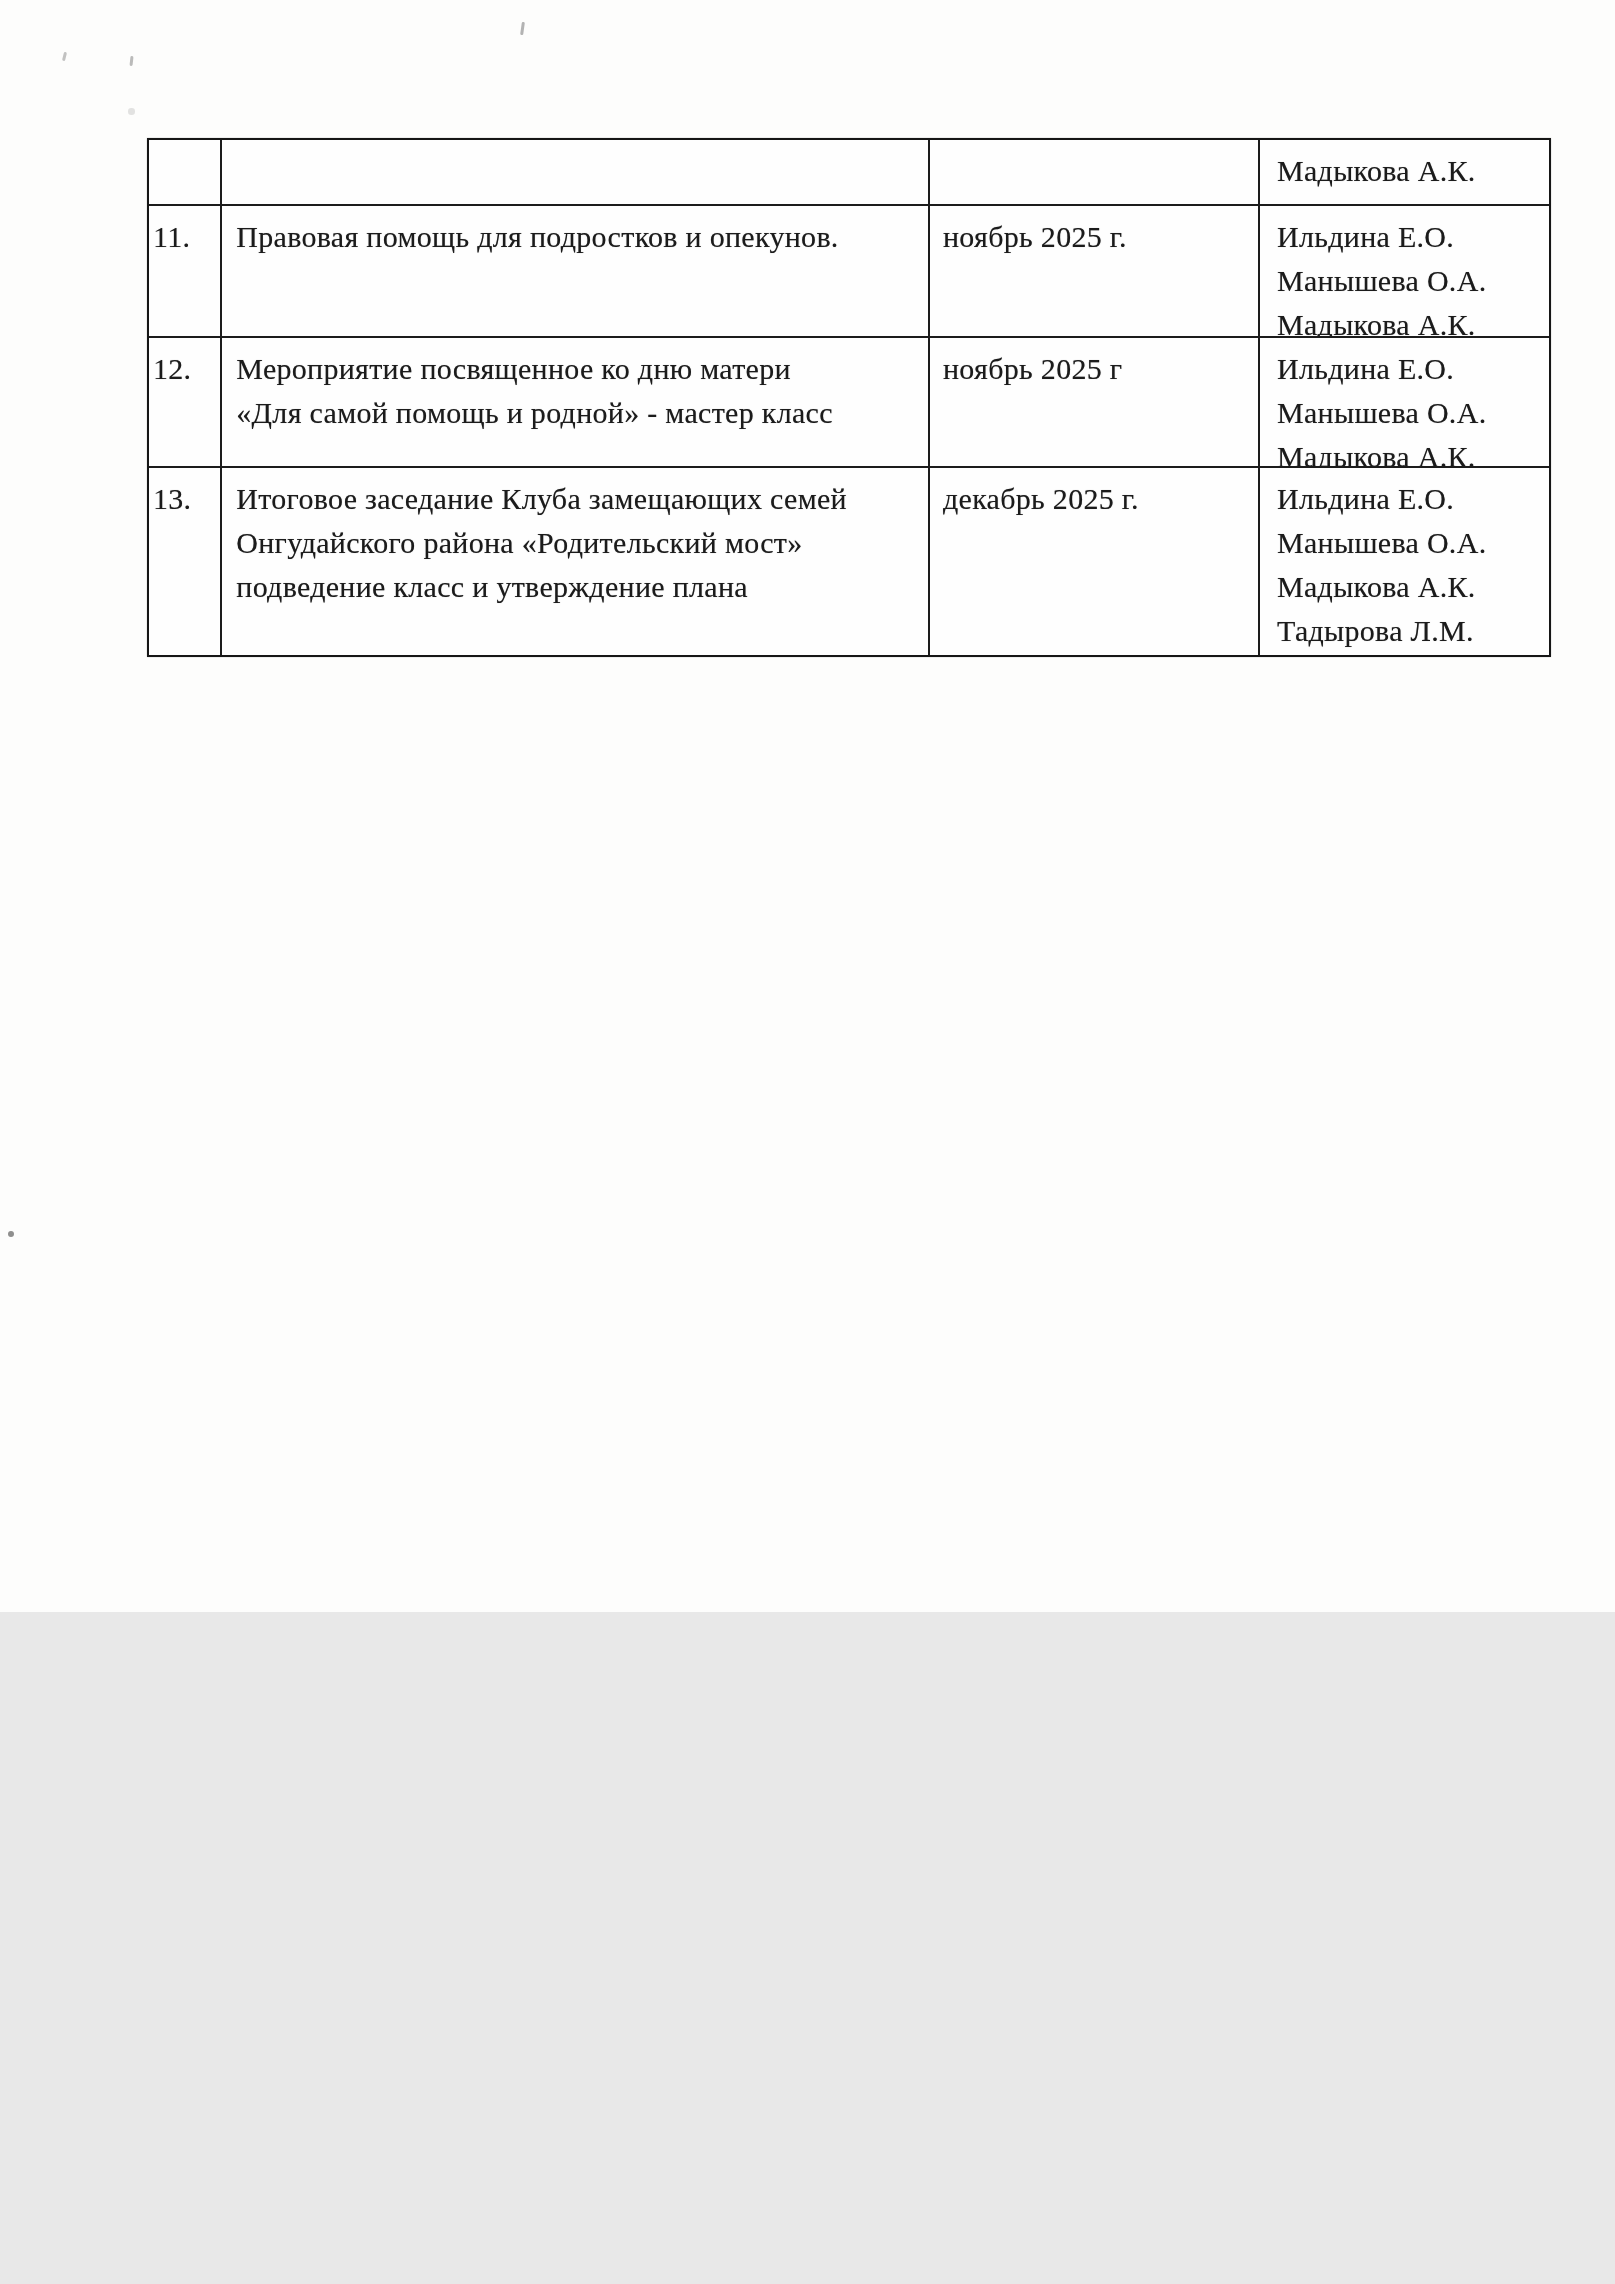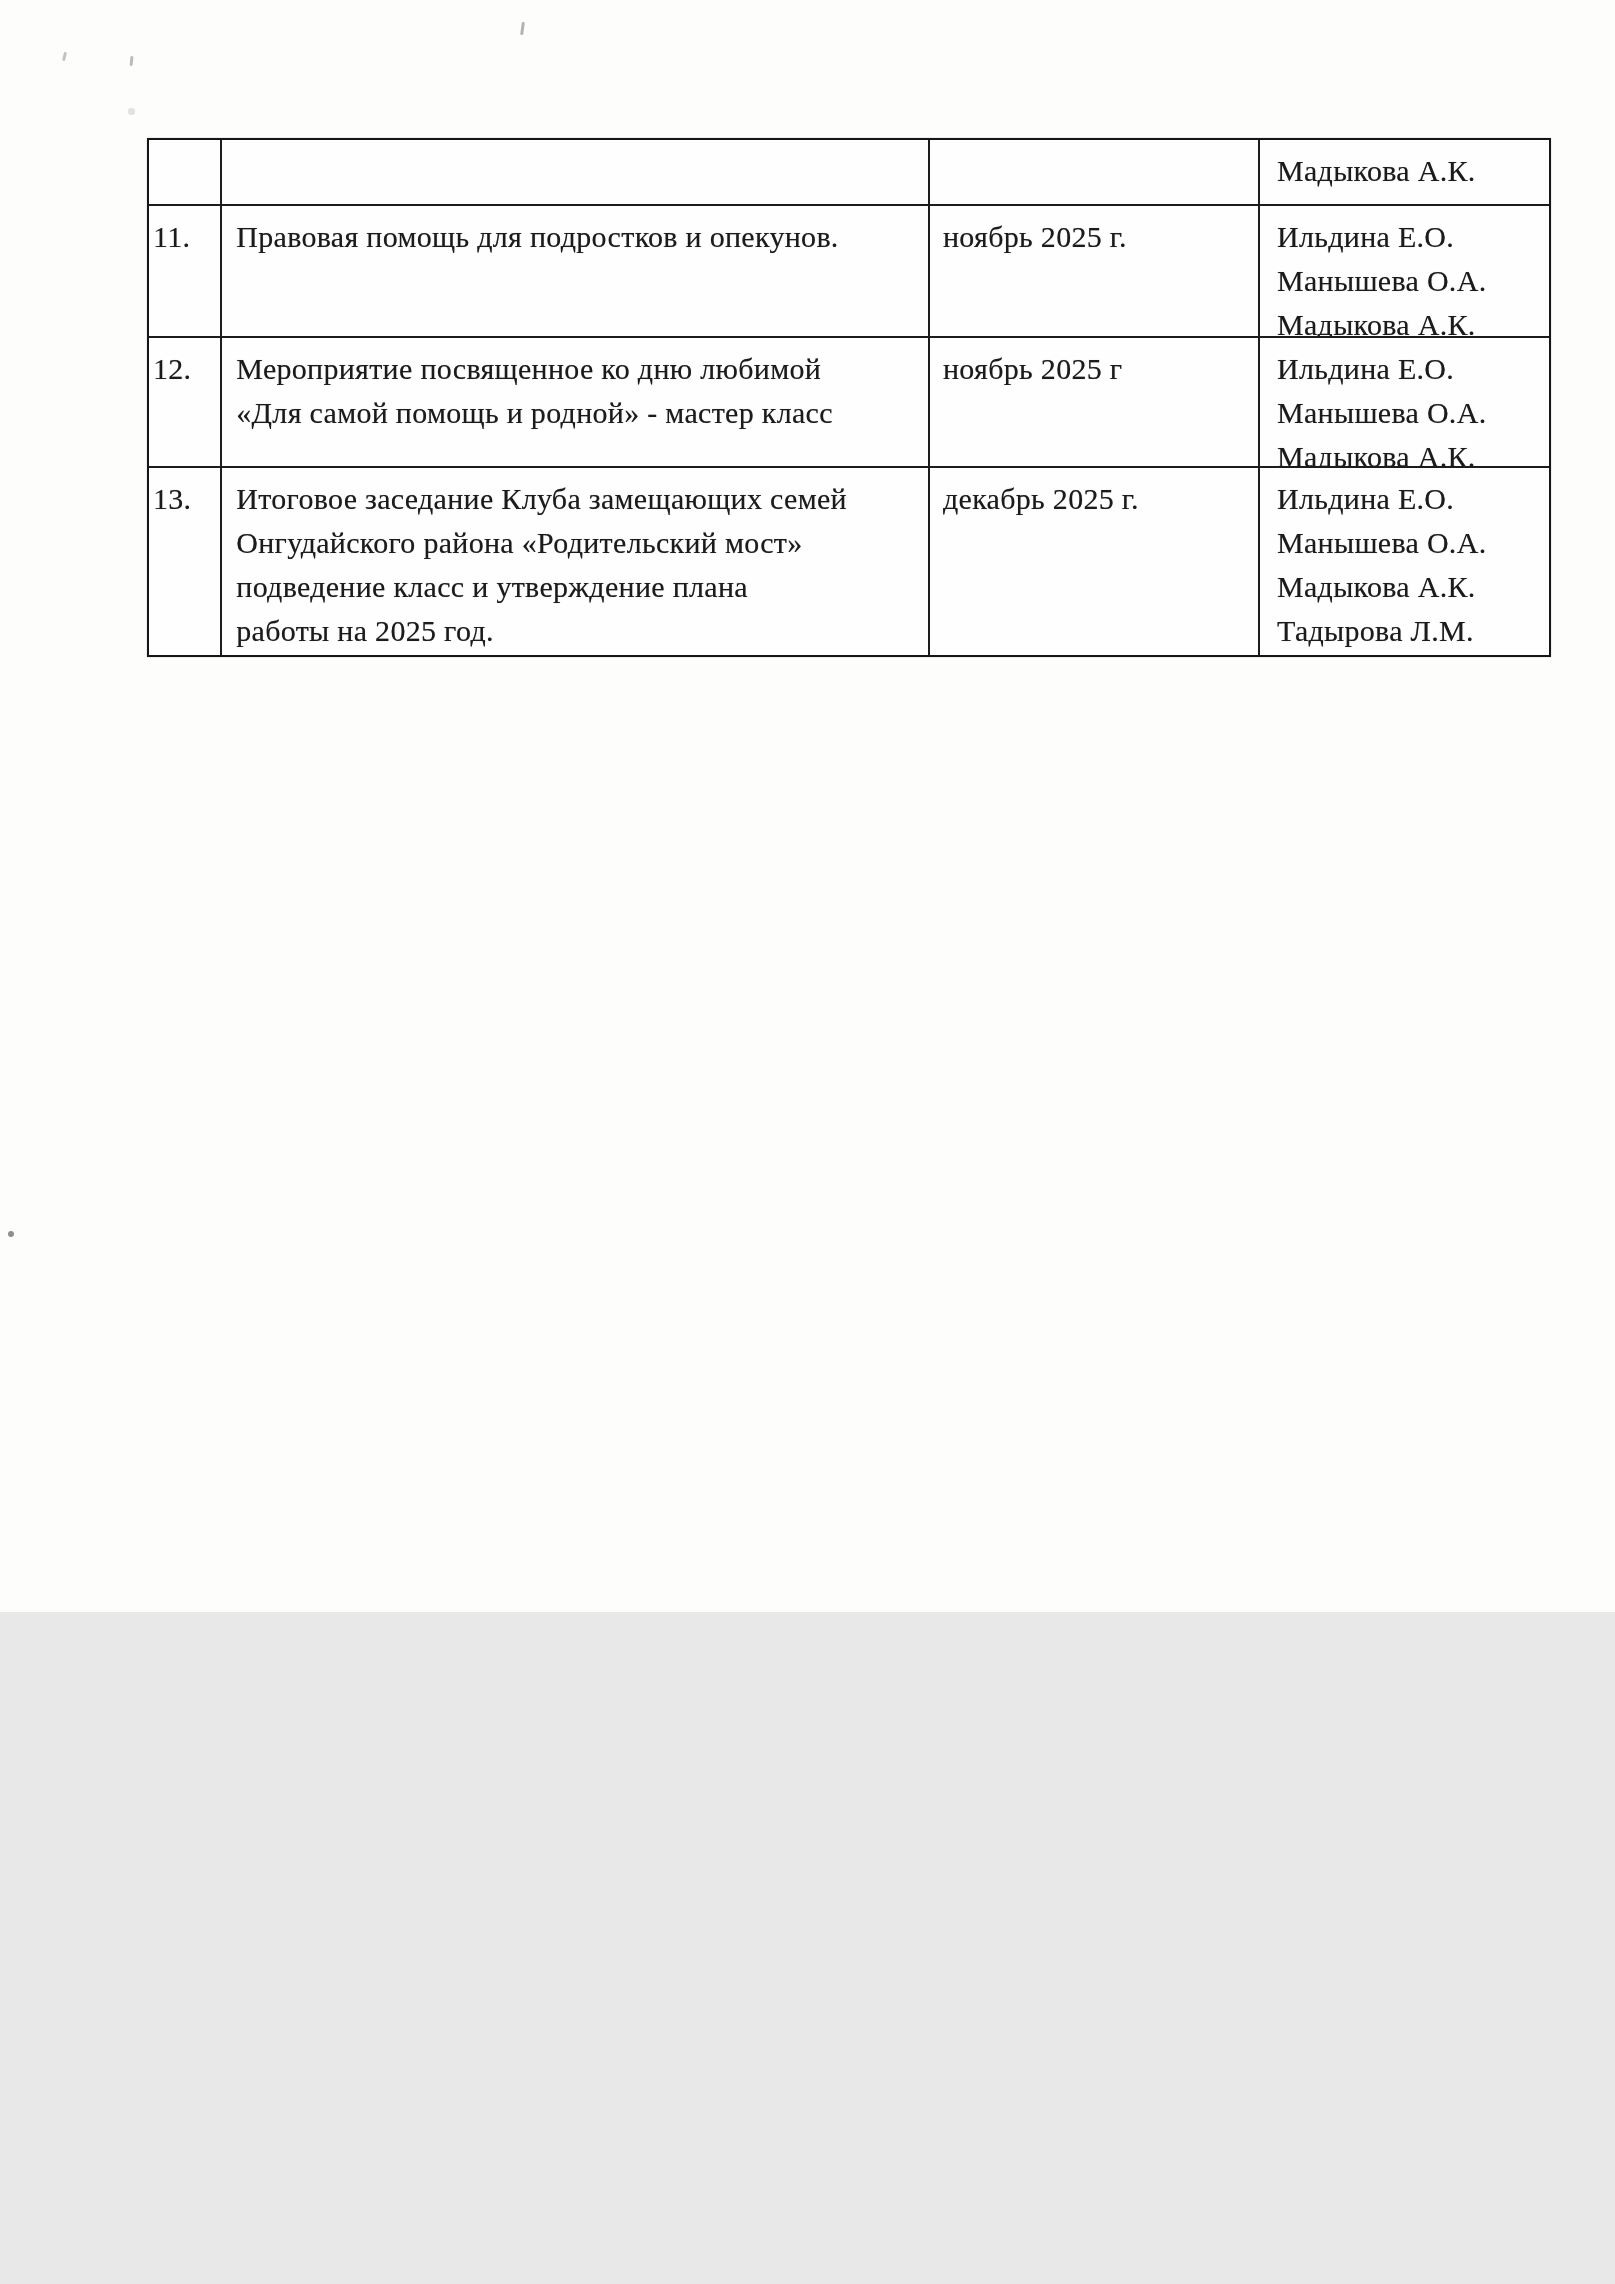--- a/index.html
+++ b/index.html
@@ -92,40 +92,39 @@
     <div class="cell names last-col">
       <span class="line">Ильдина Е.О.</span>
       <span class="line">Манышева О.А.</span>
       <span class="line">Мадыкова А.К.</span>
     </div>
 
     <div class="cell num">
       <span class="line">12.</span>
     </div>
     <div class="cell">
-      <span class="line">Мероприятие посвященное ко дню любимой</span>
+      <span class="line">Мероприятие посвященное ко дню матери</span>
       <span class="line">«Для самой помощь и родной» - мастер класс</span>
     </div>
     <div class="cell date">
       <span class="line">ноябрь 2025 г</span>
     </div>
     <div class="cell names last-col">
       <span class="line">Ильдина Е.О.</span>
       <span class="line">Манышева О.А.</span>
       <span class="line">Мадыкова А.К.</span>
     </div>
 
     <div class="cell num last-row">
       <span class="line">13.</span>
     </div>
     <div class="cell last-row">
       <span class="line">Итоговое заседание Клуба замещающих семей</span>
       <span class="line">Онгудайского района «Родительский мост»</span>
       <span class="line">подведение класс и  утверждение плана</span>
-      <span class="line">работы на 2025 год.</span>
     </div>
     <div class="cell date last-row">
       <span class="line">декабрь 2025 г.</span>
     </div>
     <div class="cell names last-col last-row">
       <span class="line">Ильдина Е.О.</span>
       <span class="line">Манышева О.А.</span>
       <span class="line">Мадыкова А.К.</span>
       <span class="line">Тадырова Л.М.</span>
     </div>

